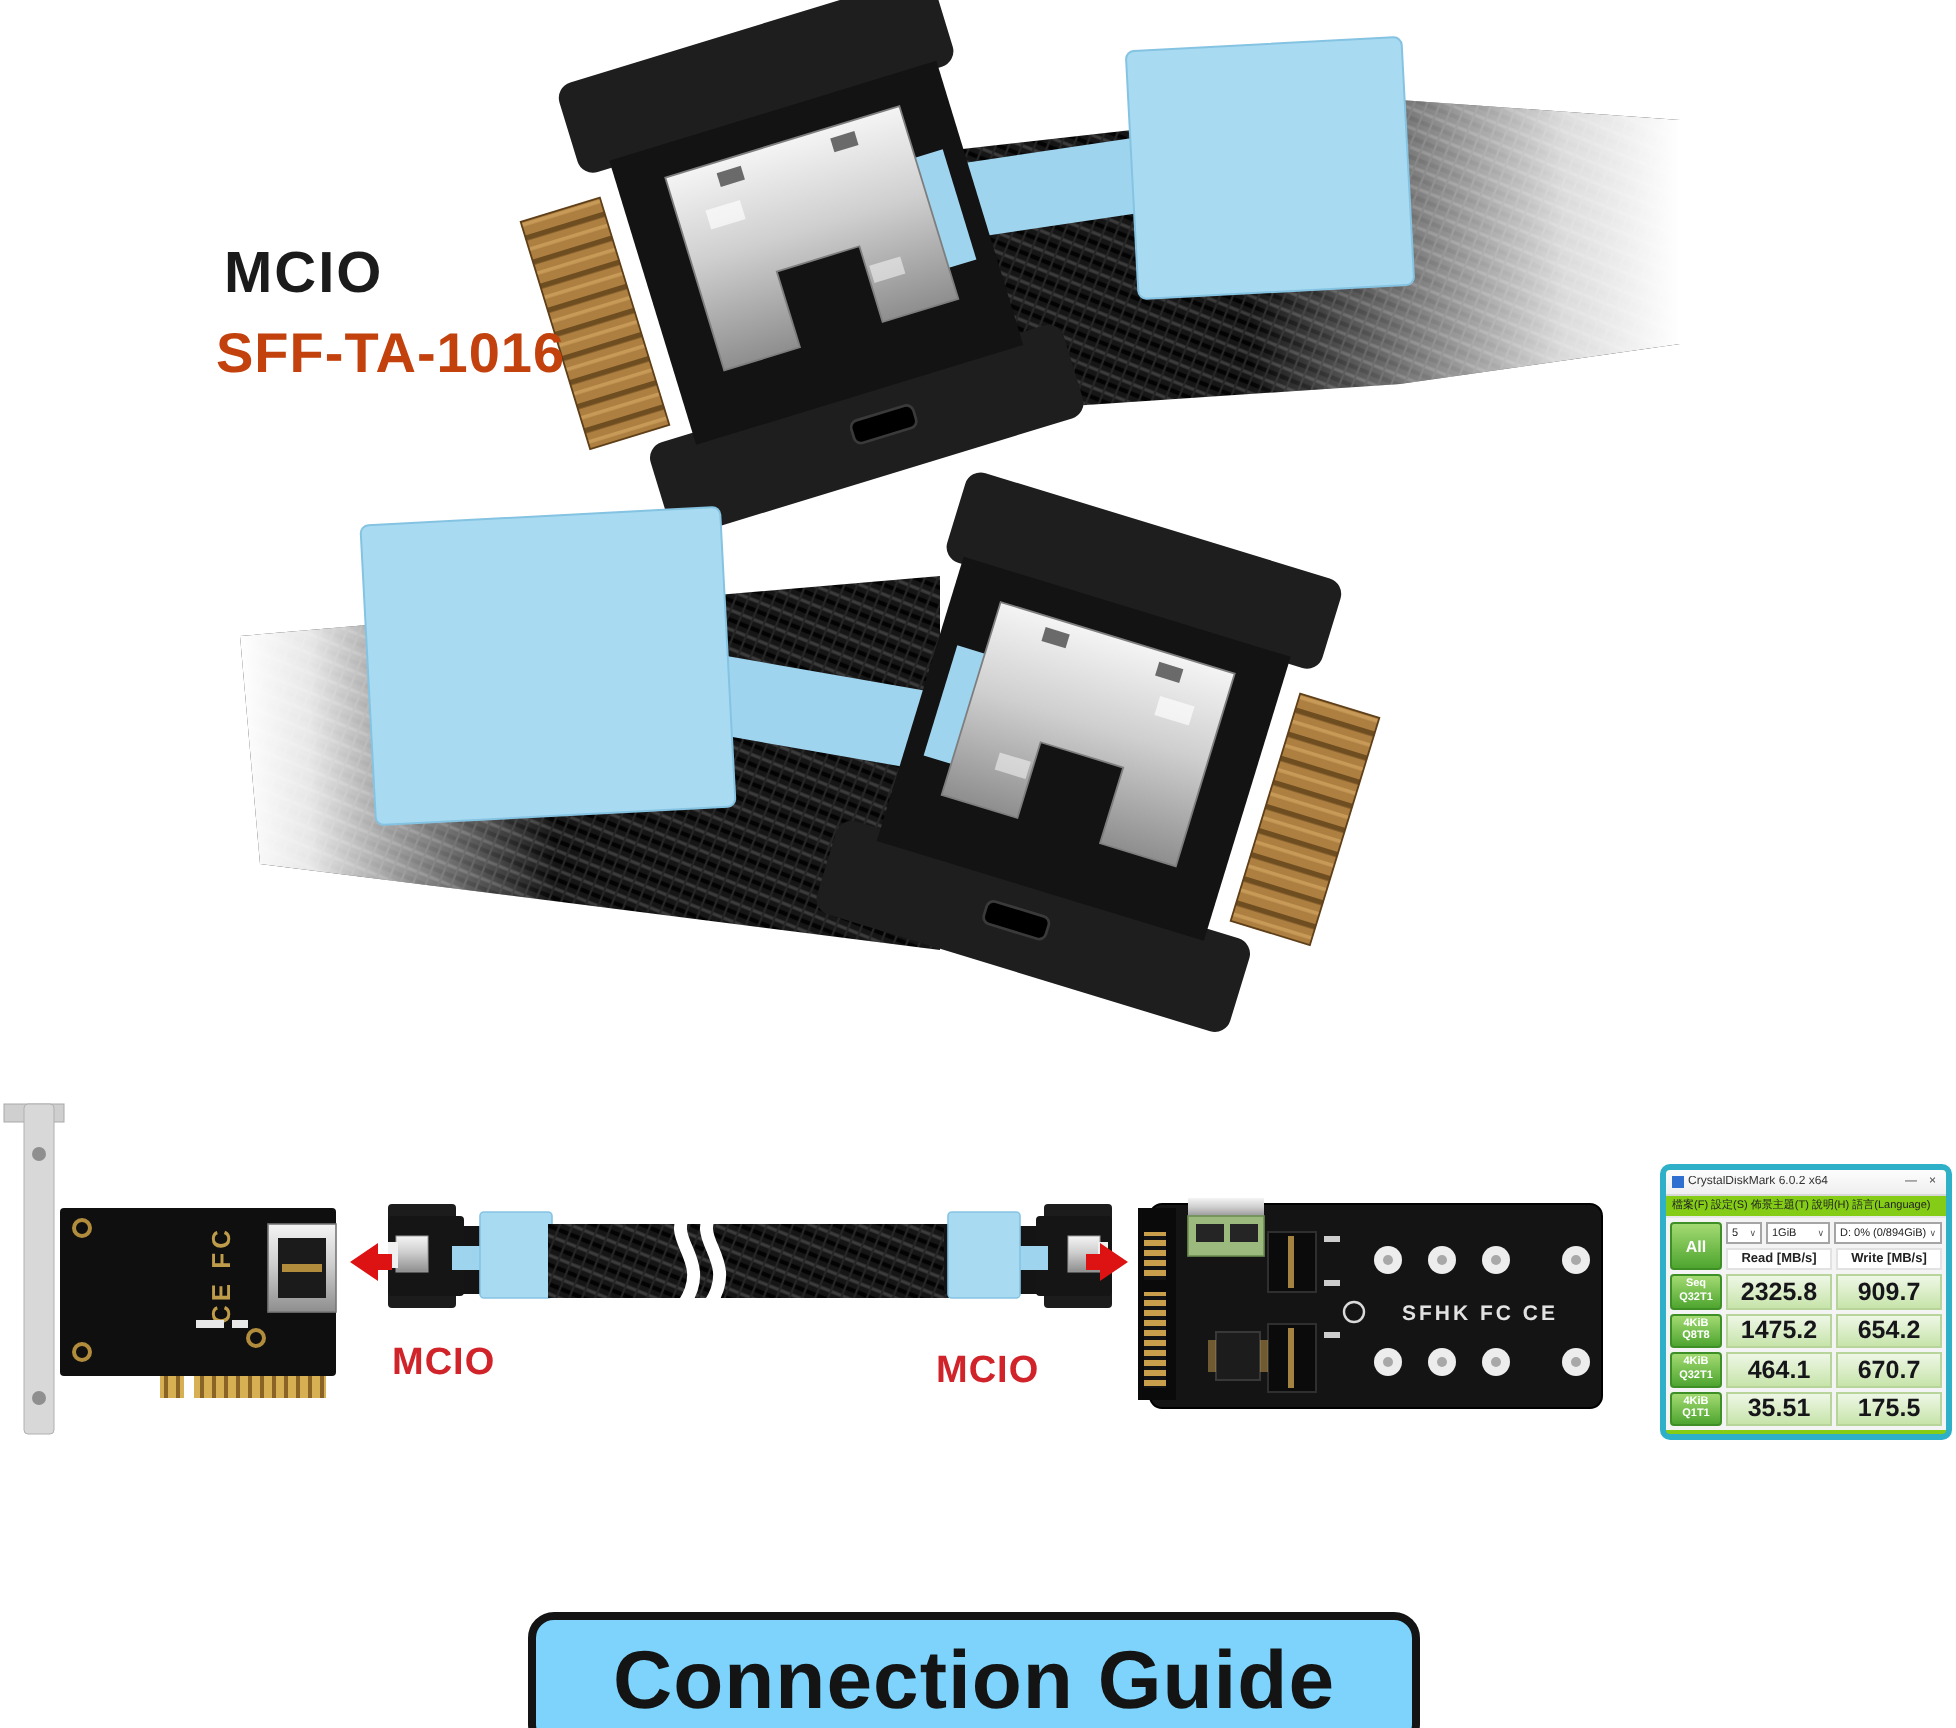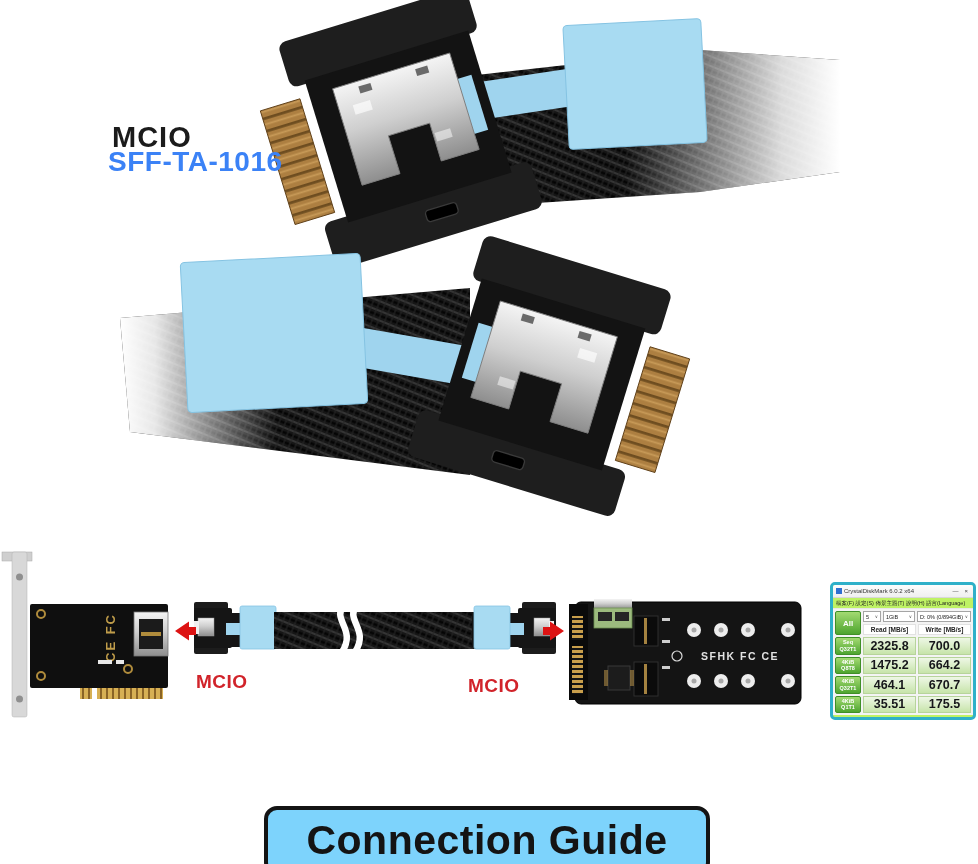--- a/index.html
+++ b/index.html
@@ -1,31 +1,31 @@
 <!DOCTYPE html>
 <html><head>
 <meta charset="utf-8">
 <style>
   html,body{margin:0;padding:0;background:#fff;}
   #stage{position:relative;width:978px;height:864px;background:#ffffff;overflow:hidden;
          font-family:"Liberation Sans",sans-serif;}
   #photo{position:absolute;left:0;top:0;}
   .abs{position:absolute;margin-top:20px;}
   .lbl-product{left:112px;top:101px;font:bold 29px "Liberation Sans",sans-serif;color:#1b1b1b;letter-spacing:1px;}
-  .lbl-spec{left:108px;top:126px;font:bold 28px "Liberation Sans",sans-serif;color:#3b82f6;letter-spacing:0.5px;}
+  .lbl-spec{left:108px;top:141px;font:bold 28px "Liberation Sans",sans-serif;color:#c2410c;letter-spacing:0.5px;}
   .lbl-mcio{font:bold 19px "Liberation Sans",sans-serif;color:#d1232a;letter-spacing:0.5px;}
   .lbl-mcio.left{left:196px;top:651px;}
   .lbl-mcio.right{left:468px;top:655px;}
   .guide-box{left:264px;top:786px;width:446px;height:69px;border:4px solid #141414;border-radius:13px;
              background:#7dd3fc;display:flex;align-items:center;justify-content:center;box-sizing:border-box;}
   .guide-box span{font:bold 41px "Liberation Sans",sans-serif;color:#141414;letter-spacing:0.5px;}
 
   
   .cdm{left:830px;top:562px;width:146px;height:138px;border:3px solid #2fb0c9;border-radius:5px;
-       background:#bef264;box-sizing:border-box;overflow:hidden;}
+       background:#84cc16;box-sizing:border-box;overflow:hidden;}
   .cdm-title{height:12px;display:flex;align-items:center;gap:2px;padding:0 3px;
              background:linear-gradient(#fdfdfd,#efefef);border-bottom:1px solid #d8d8d8;}
   .cdm-appicon{width:6px;height:6px;background:#2f6fd0;flex:0 0 auto;}
   .cdm-title-text{flex:1;font-size:6px;color:#333;white-space:nowrap;overflow:hidden;}
   .cdm-win-btn{font-size:6px;color:#444;padding:0 2px;line-height:10px;}
   .cdm-menu{height:10px;line-height:10px;font-size:5.5px;color:#222;padding:0 3px;
             border-bottom:1px solid #e8e8e8;white-space:nowrap;overflow:hidden;}
   .cdm-body{display:flex;gap:2px;padding:2px;background:#f4f4f4;height:106px;box-sizing:border-box;}
   .cdm-col-left{width:26px;display:flex;flex-direction:column;gap:2px;}
   .cdm-btn{background:linear-gradient(180deg,#a3da72,#4ea52f);border:1px solid #3f8f27;border-radius:2px;
@@ -254,25 +254,25 @@
             <span>D: 0% (0/894GiB)</span>
             <span class="caret">∨</span>
           </div>
         </div>
         <div class="cdm-headers">
           <div class="cdm-h">Read [MB/s]</div>
           <div class="cdm-h">Write [MB/s]</div>
         </div>
         <div class="cdm-vrow">
           <div class="cdm-val">2325.8</div>
-          <div class="cdm-val">700.0</div>
+          <div class="cdm-val">909.7</div>
         </div>
         <div class="cdm-vrow">
           <div class="cdm-val">1475.2</div>
-          <div class="cdm-val">664.2</div>
+          <div class="cdm-val">654.2</div>
         </div>
         <div class="cdm-vrow">
           <div class="cdm-val">464.1</div>
           <div class="cdm-val">670.7</div>
         </div>
         <div class="cdm-vrow">
           <div class="cdm-val">35.51</div>
           <div class="cdm-val">175.5</div>
         </div>
       </div>

